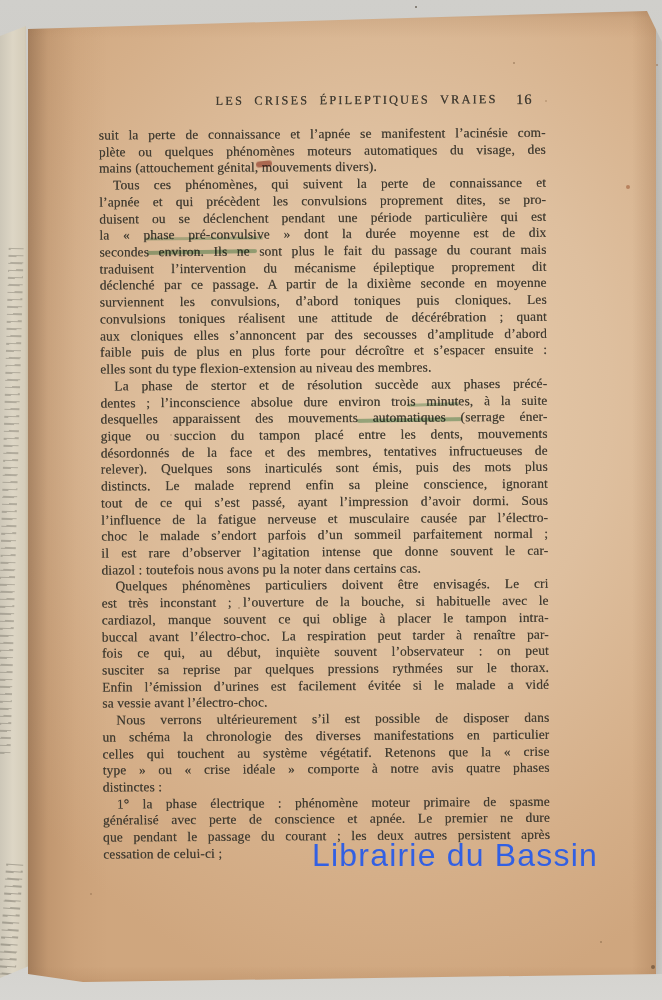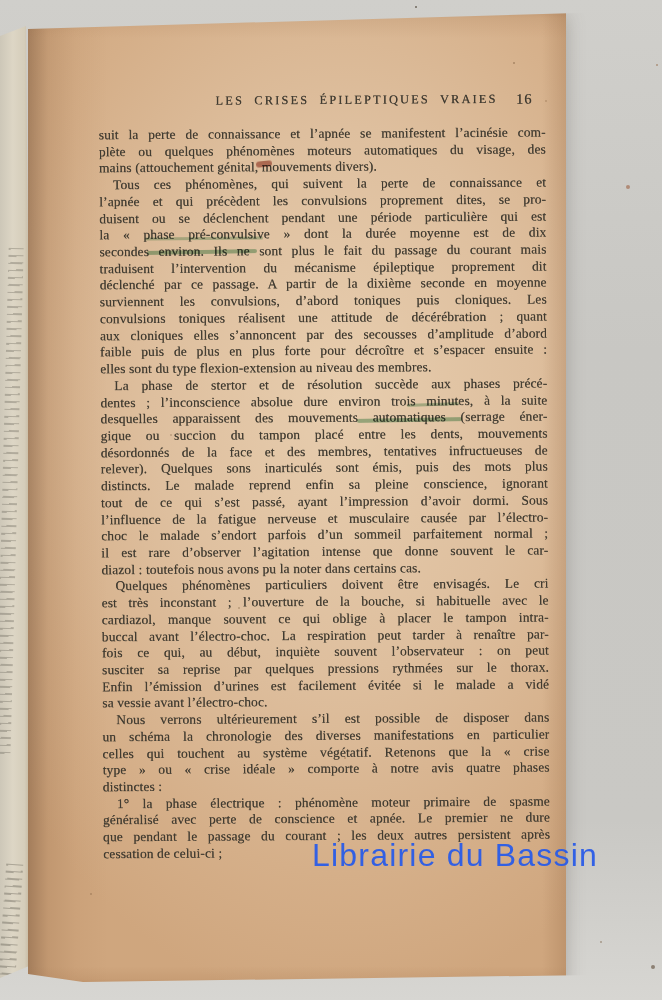--- a/index.html
+++ b/index.html
@@ -17,21 +17,21 @@
   }
   .frag {
     position:absolute; filter: blur(.4px); opacity:.55;
     background: repeating-linear-gradient(177deg, rgba(82,78,68,.55) 0 1.6px, transparent 1.6px 7.3px);
   }
   .frag-a { left:2px; top:222px; width:15px; height:510px; transform: rotate(1.5deg); }
   .frag-b { left:1px; top:838px; width:17px; height:150px; transform: rotate(4deg); opacity:.65; }
 
   
   .page {
-    position:absolute; left:28px; top:8px; width:538px; height:980px;
+    position:absolute; left:28px; top:8px; width:628px; height:980px;
     clip-path: polygon(0 21px, 619px 3px, 634px 34px, 634px 966px, 55px 974px, 0 966px);
     background: radial-gradient(ellipse 78% 62% at 58% 40%, #e7cdae 0%, #debf9e 45%, #d5af89 78%, #cfa67e 100%);
     filter: drop-shadow(0 -2px 0 rgba(237,227,206,.85))
             drop-shadow(0 4px 0 rgba(186,152,113,.9))
             drop-shadow(0 9px 9px rgba(80,70,60,.3));
   }
   .shade { position:absolute; inset:0; pointer-events:none; }
   .shade-gutter { background: linear-gradient(90deg, rgba(92,58,34,.38) 0, rgba(130,85,50,.18) 20px, rgba(160,110,70,.08) 48px, transparent 80px); }
   .shade-top    { background: linear-gradient(180deg, rgba(120,75,45,.26) 0, rgba(140,95,60,.12) 10px, transparent 30px); }
   .shade-right  { background: linear-gradient(270deg, rgba(130,85,50,.22) 0, transparent 24px); }

